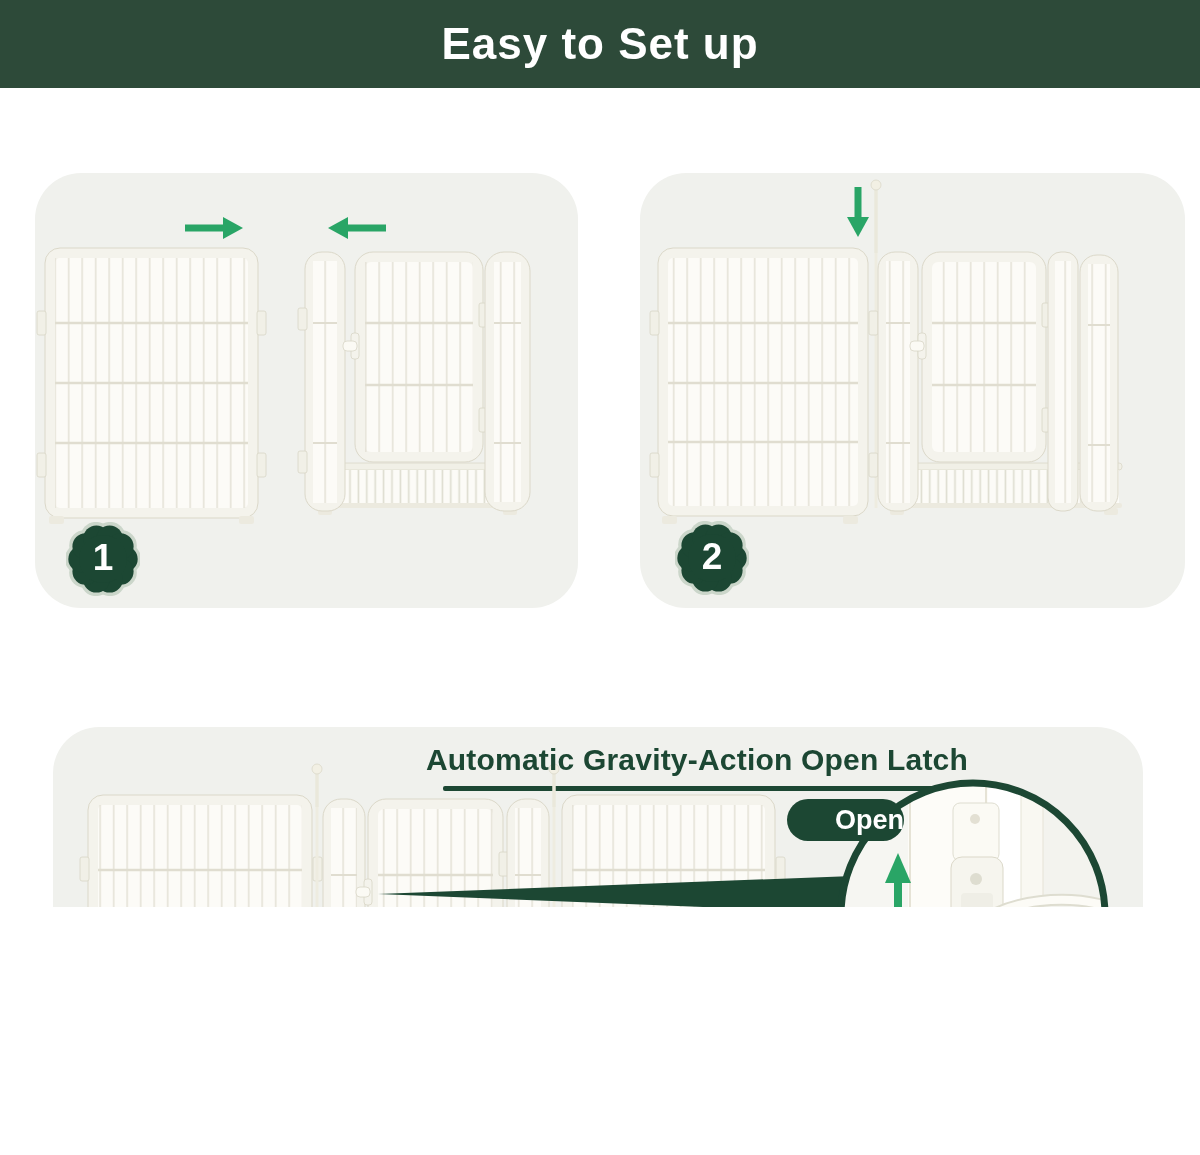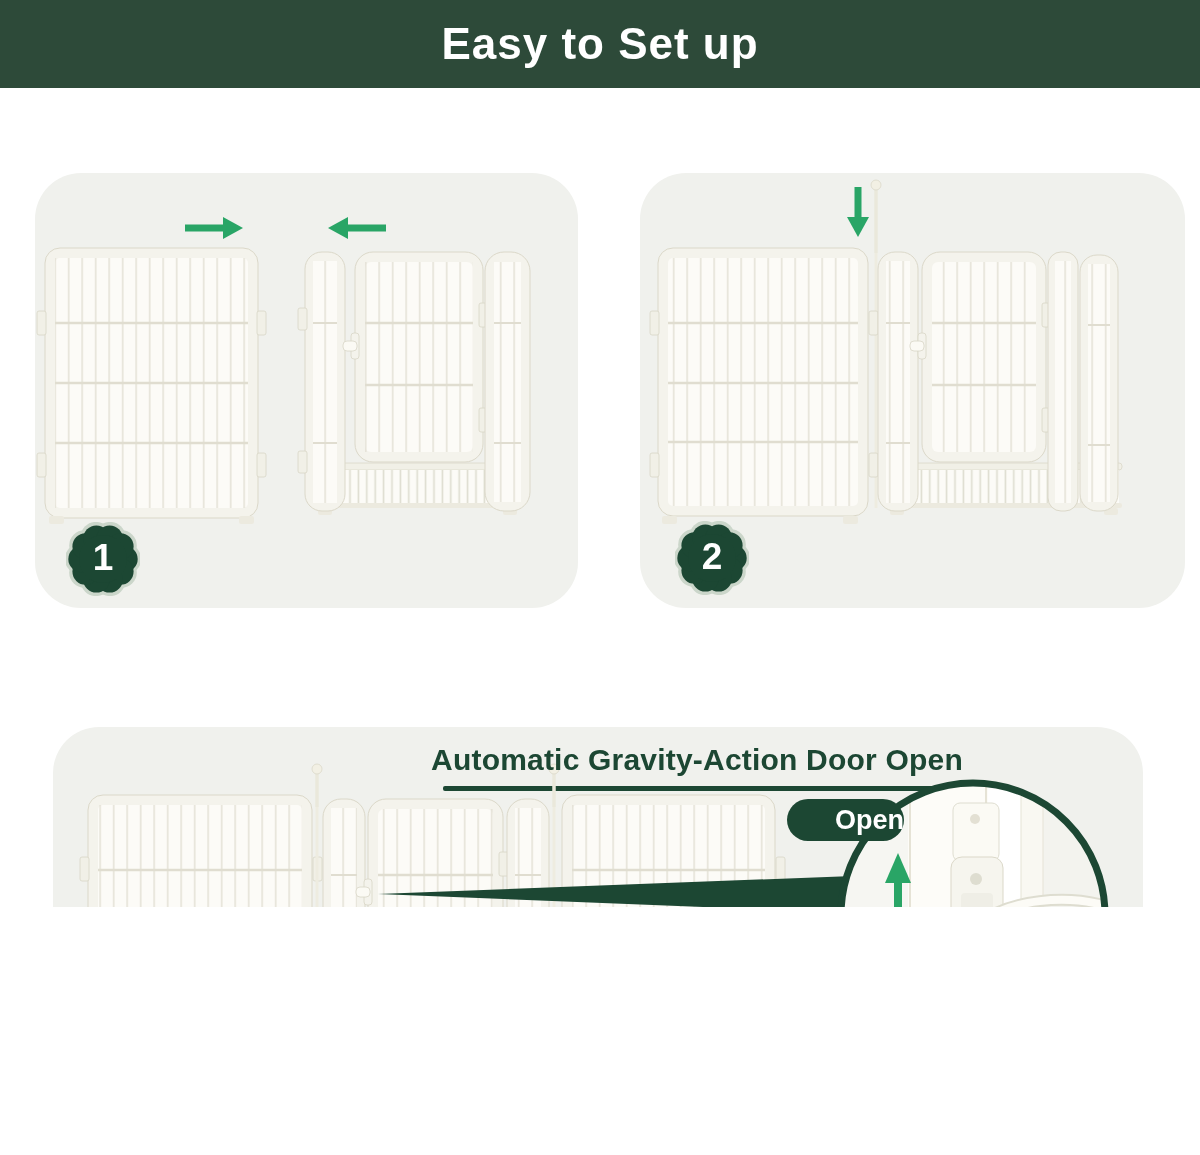--- a/index.html
+++ b/index.html
@@ -313,21 +313,21 @@
             <path d="M772 338 C 780 300 812 272 862 264 C 910 256 946 262 952 276 C 956 288 938 297 906 300 C 858 305 820 322 802 352 L 772 360 Z" fill="#f3c3ab"></path>
             <path d="M862 264 C 910 256 946 262 952 276" fill="none" stroke="#e8ab91" stroke-width="2" opacity="0.7"></path>
             <path d="M846 268 q4 10 2 18 M884 262 q4 10 2 18" fill="none" stroke="#e8ab91" stroke-width="2" opacity="0.55"></path>
           </g>
         </g>
         <circle cx="920" cy="188" r="132" fill="none" stroke="#1c4733" stroke-width="7"></circle>
       </g>
     </svg>
   </div>
 
-  <div class="callout-title">Automatic Gravity-Action Door Open</div>
+  <div class="callout-title">Automatic Gravity-Action Open Latch</div>
   <div class="open-pill">
     <span>Open</span>
   </div>
 
   <div class="badge badge-1">
     <svg width="74" height="74" viewBox="0 0 74 74">
       <g fill="#cbd6ca">
         <circle cx="60" cy="37" r="15.2"></circle>
           <circle cx="55.6" cy="50.5" r="15.2"></circle>
           <circle cx="44.1" cy="58.9" r="15.2"></circle>

